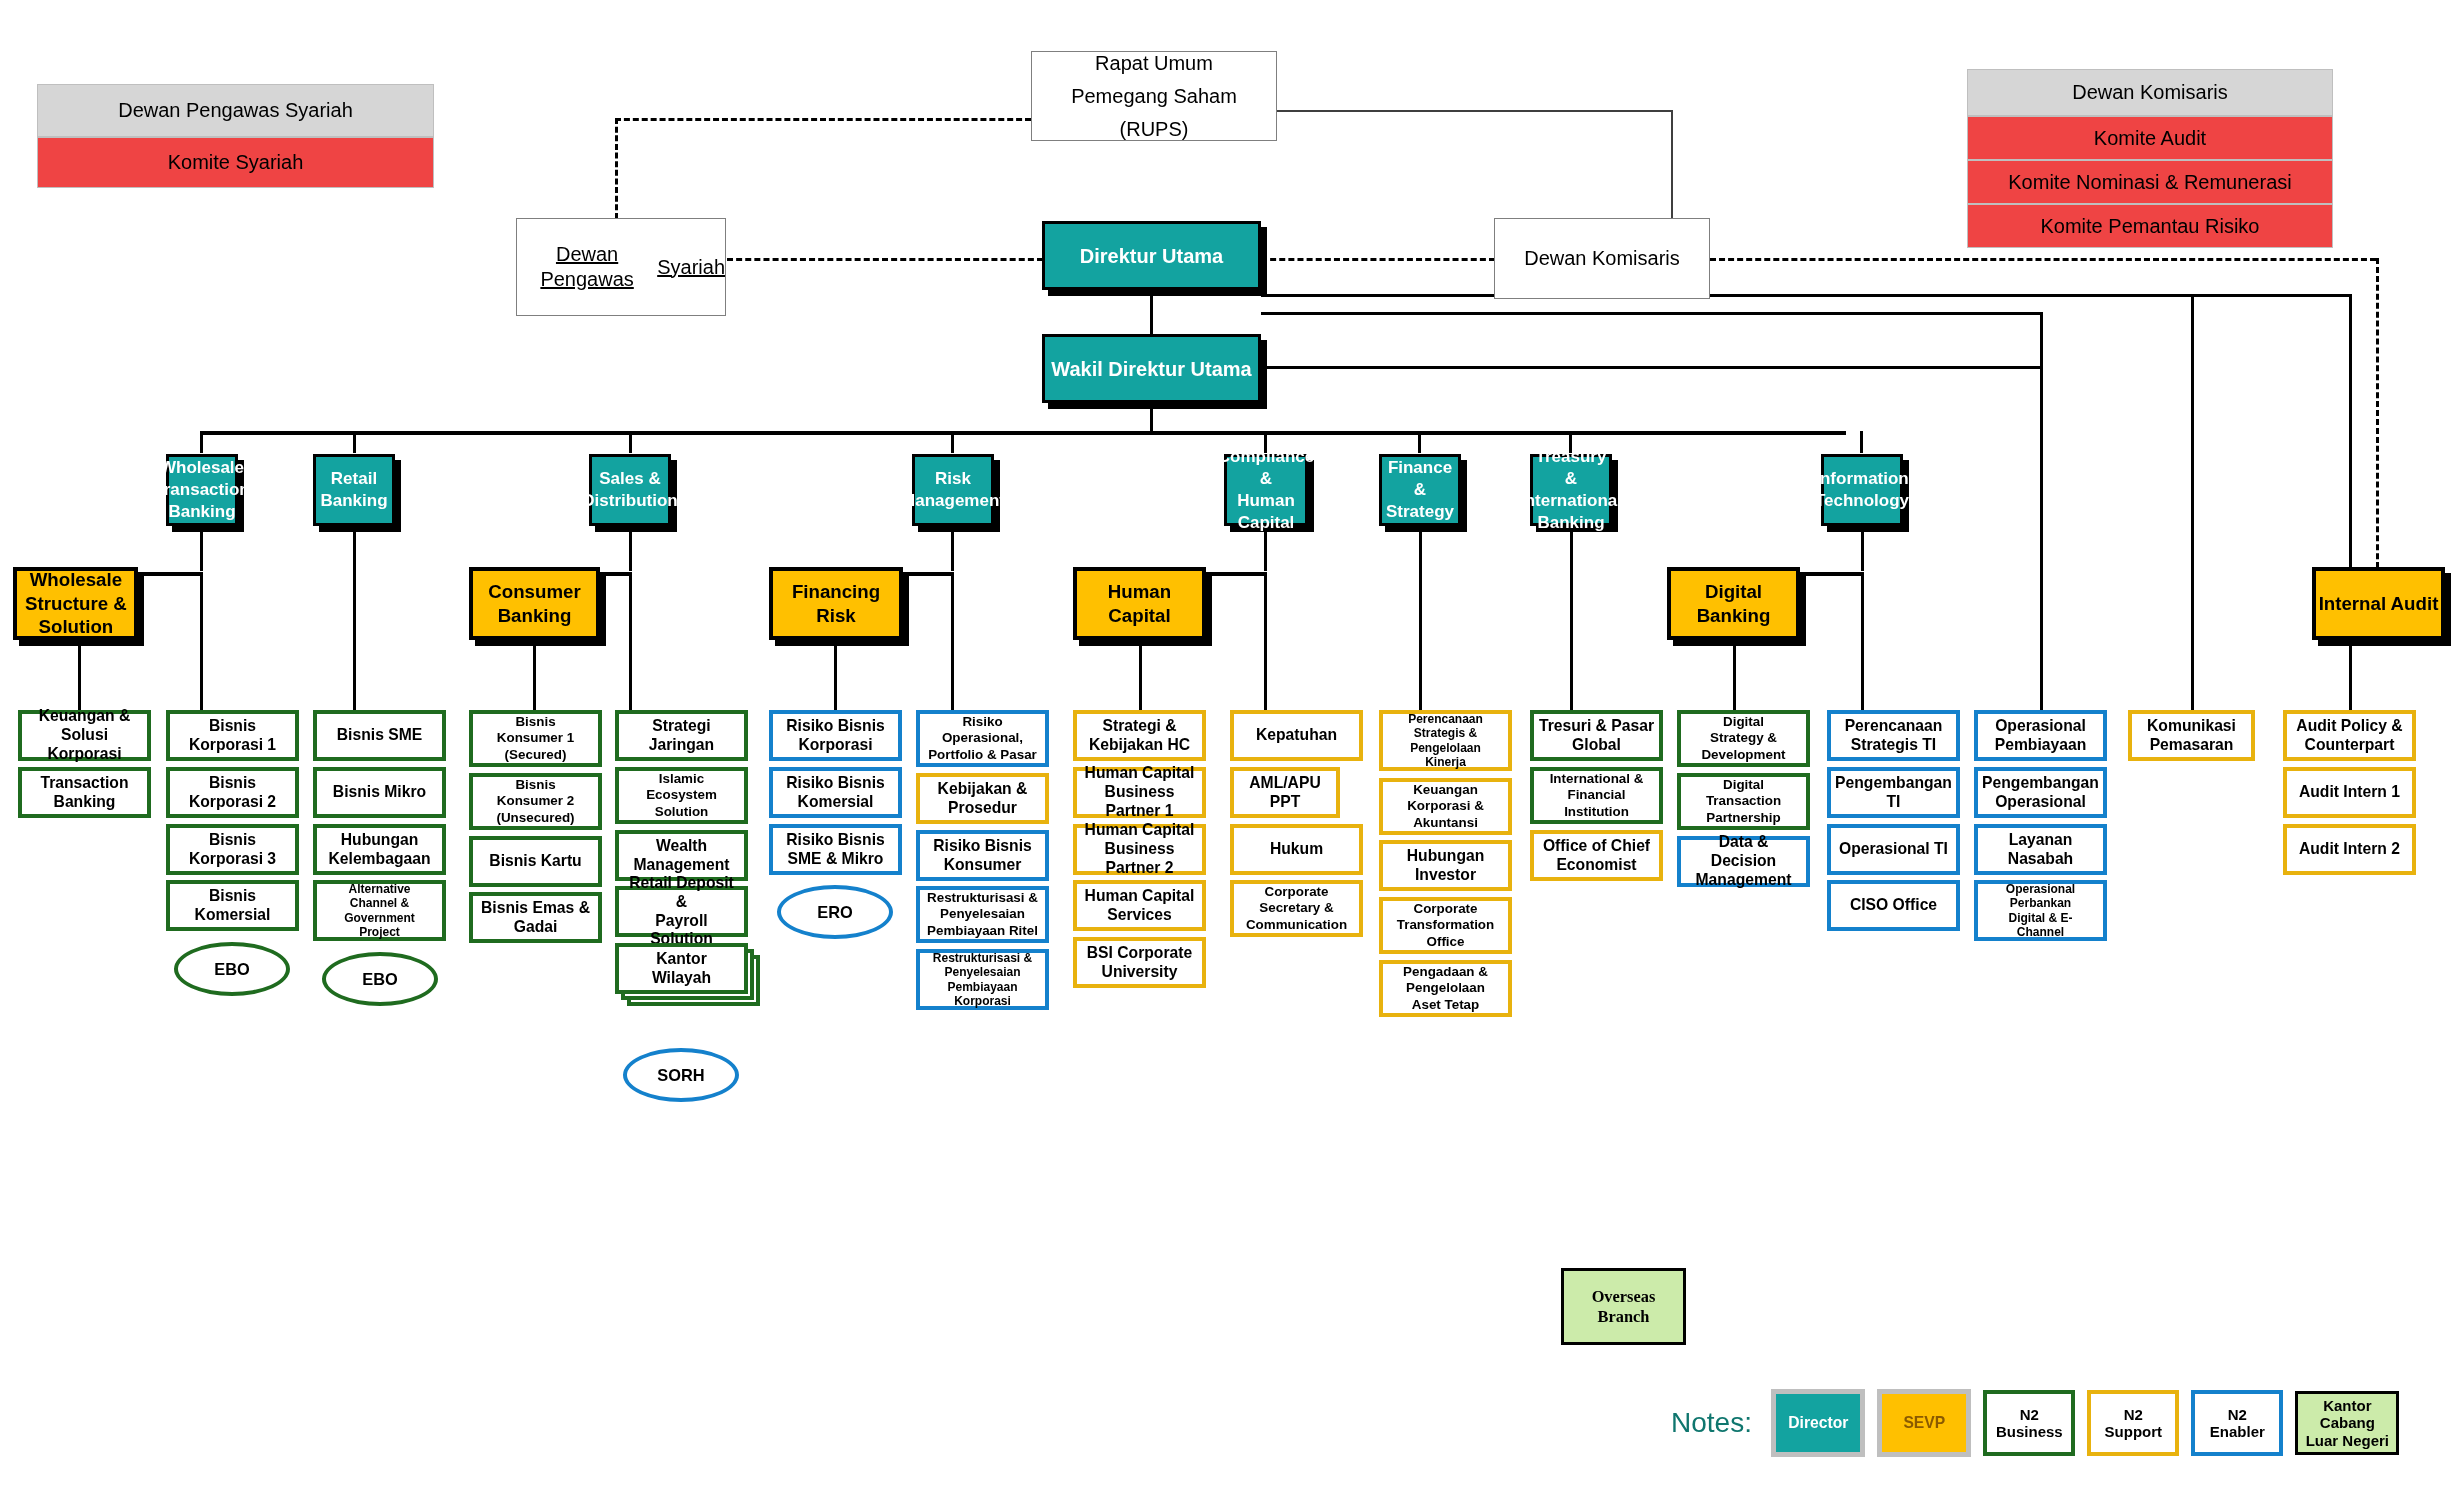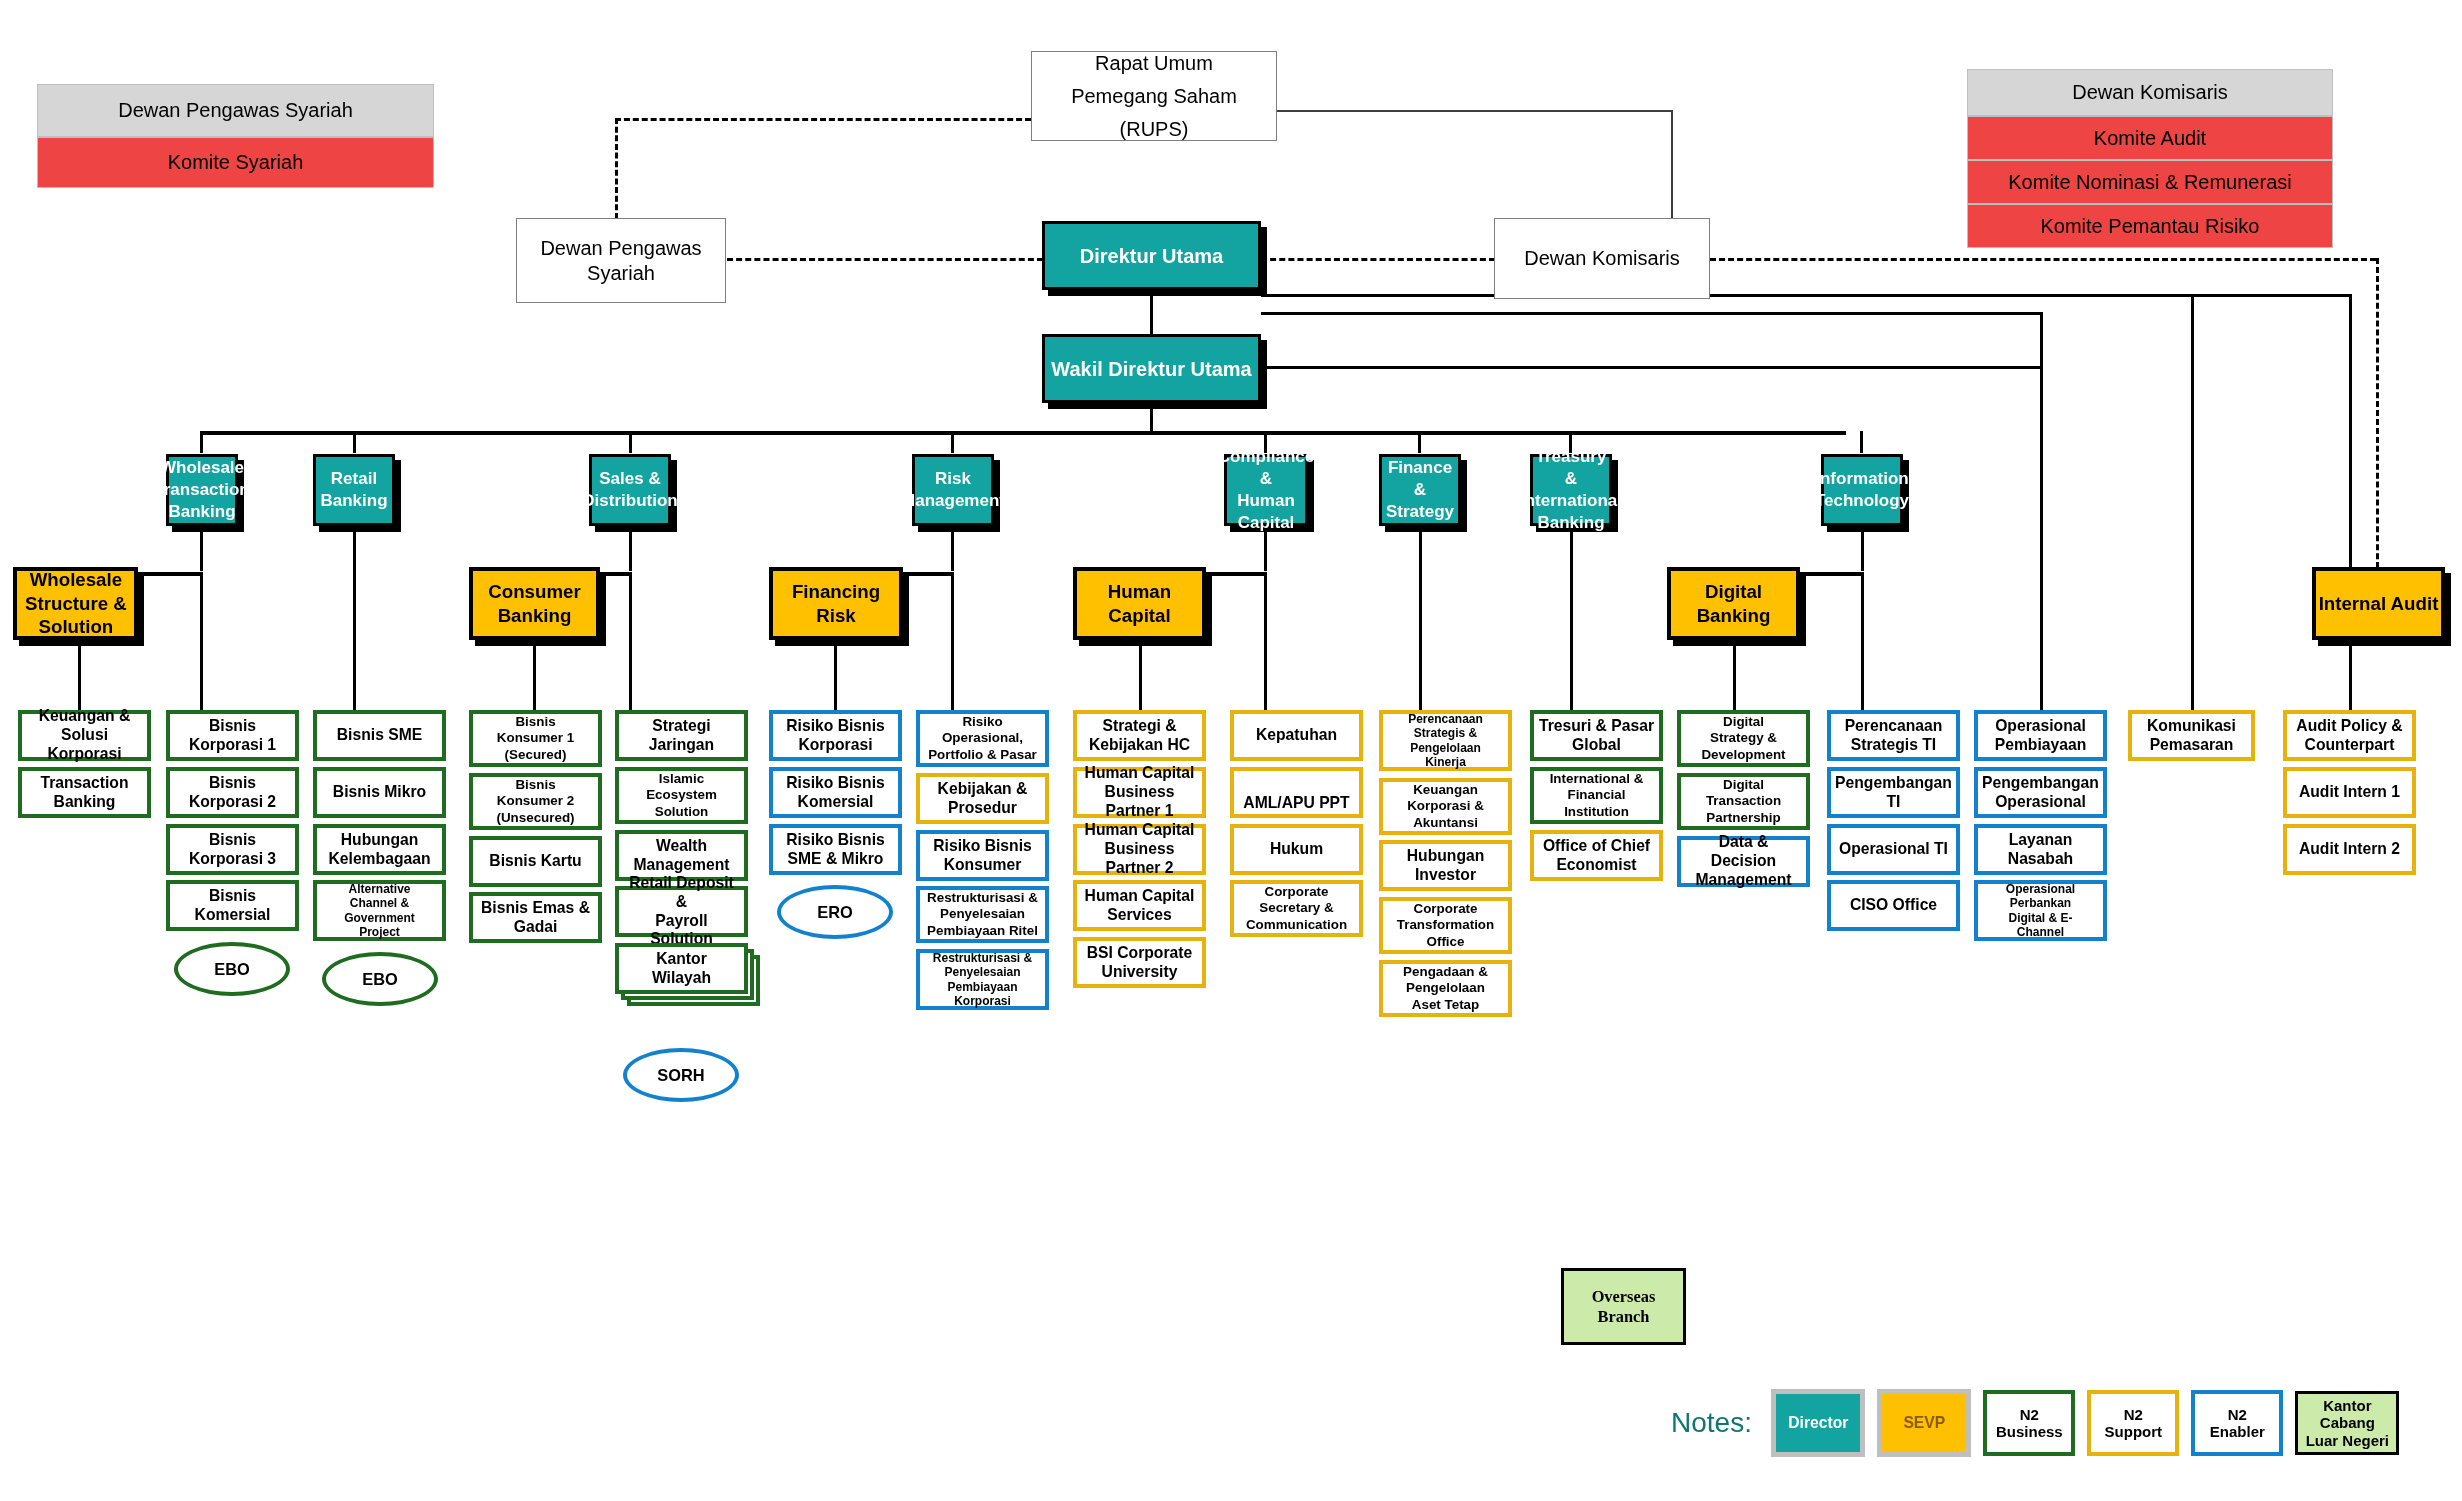--- a/index.html
+++ b/index.html
@@ -162,21 +162,21 @@
     <div class="panel-row" style="height:42px;">Komite Nominasi &amp; Remunerasi</div>
     <div class="panel-row" style="height:42px;">Komite Pemantau Risiko</div>
   </div>
 
   <div class="plain abs" id="box-rups" style="left:1031px;top:51px;width:246px;height:90px;flex-direction:column;gap:8px;">
     <span>Rapat Umum</span>
     <span>Pemegang Saham</span>
     <span>(RUPS)</span>
   </div>
 
-  <div class="plain abs" id="box-dps" style="left:516px;top:218px;width:210px;height:85px;flex-direction:column;">
+  <div class="plain abs" id="box-dps" style="left:516px;top:218px;width:210px;height:98px;flex-direction:row;text-decoration:underline;">
     <span>Dewan Pengawas</span>
     <span>Syariah</span>
   </div>
 
   <div class="plain abs" id="box-dk" style="left:1494px;top:218px;width:216px;height:81px;">Dewan Komisaris</div>
 
   <div class="teal teal-wide abs" id="box-dirut" style="left:1042px;top:221px;width:219px;height:69px;">Direktur Utama</div>
 
   <div class="teal teal-wide abs" id="box-wadirut" style="left:1042px;top:334px;width:219px;height:69px;">Wakil Direktur Utama</div>
 
@@ -379,21 +379,21 @@
         <span>Human Capital</span>
         <span>Services</span>
       </div>
       <div class="n2 abs support" style="left: 1073px; top: 937px; width: 133px; height: 51px; flex-direction: column;">
         <span>BSI Corporate</span>
         <span>University</span>
       </div>
       <div class="n2 abs support" style="left: 1230px; top: 710px; width: 133px; height: 51px; flex-direction: column;">
         <span>Kepatuhan</span>
       </div>
-      <div class="n2 abs support" style="left: 1230px; top: 767px; width: 133px; height: 51px; flex-direction: column; justify-content: flex-end;">
+      <div class="n2 abs support" style="left: 1230px; top: 767px; width: 110px; height: 51px; flex-direction: column;">
         <span>AML/APU PPT</span>
       </div>
       <div class="n2 abs support" style="left: 1230px; top: 824px; width: 133px; height: 51px; flex-direction: column;">
         <span>Hukum</span>
       </div>
       <div class="n2 abs support sm" style="left: 1230px; top: 880px; width: 133px; height: 57px; flex-direction: column;">
         <span>Corporate</span>
         <span>Secretary &amp;</span>
         <span>Communication</span>
       </div>

